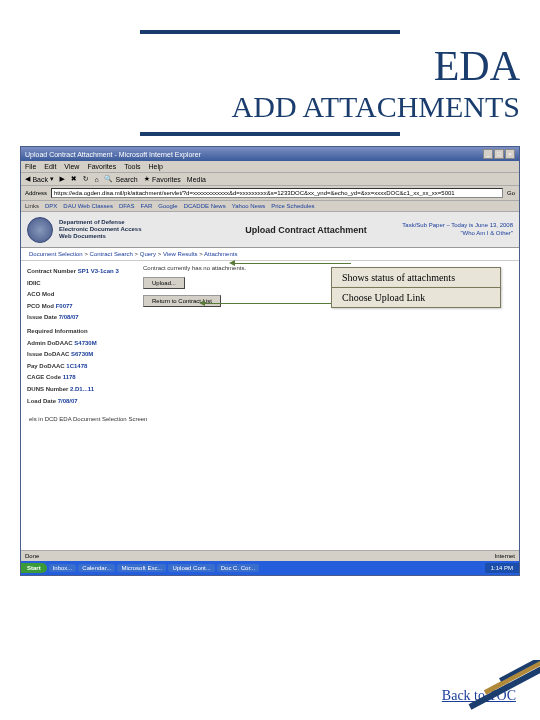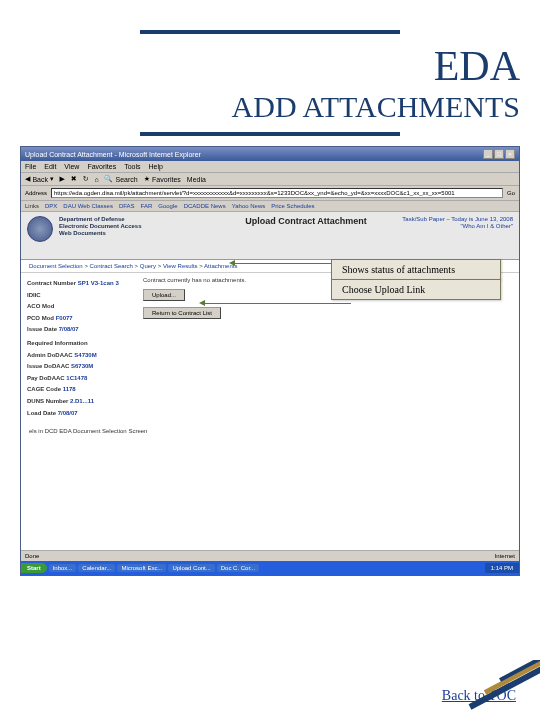--- a/index.html
+++ b/index.html
@@ -17,42 +17,42 @@
   .win-btn { width: 10px; height: 10px; background: #d4d0c8; border: 1px solid #888; font-size: 6px; text-align: center; line-height: 8px; }
   .menubar { background: #d4d0c8; padding: 2px 4px; display: flex; gap: 8px; font-size: 7px; border-bottom: 1px solid #aaa; }
   .toolbar1 { background: #d4d0c8; padding: 2px 4px; display: flex; gap: 6px; font-size: 7px; border-bottom: 1px solid #aaa; align-items: center; }
   .toolbar1 span { display: inline-flex; align-items: center; gap: 2px; }
   .addrbar { background: #d4d0c8; padding: 2px 4px; display: flex; align-items: center; gap: 4px; font-size: 6px; border-bottom: 1px solid #aaa; }
   .addrbar input { flex: 1; font-size: 6px; border: 1px inset #888; padding: 1px 2px; background: #fff; }
   .linksbar { background: #d4d0c8; padding: 2px 4px; display: flex; gap: 6px; font-size: 6px; border-bottom: 1px solid #aaa; color: #1a3d9a; }
   .linksbar span { white-space: nowrap; }
   
   .content { background: #fff; height: 350px; overflow: hidden; position: relative; }
-  .header-banner { background: #e8e8e8; border-bottom: 1px solid #999; padding: 4px 6px; display: flex; align-items: flex-start; gap: 6px; height: 48px; }
+  .header-banner { background: #e8e8e8; border-bottom: 1px solid #999; padding: 4px 6px; display: flex; align-items: center; gap: 6px; height: 36px; }
   .seal { width: 26px; height: 26px; border-radius: 50%; background: radial-gradient(#8899bb, #445588); border: 1px solid #334477; }
   .header-text { font-size: 6px; line-height: 1.2; color: #1a2a4a; font-weight: bold; flex: 1; }
   .upload-title { font-size: 9px; font-weight: bold; color: #222; text-align: center; flex: 1.2; }
   .header-right { font-size: 6px; text-align: right; color: #1a3d9a; line-height: 1.2; }
   
   .breadcrumb { font-size: 6px; padding: 3px 8px; color: #1a3d9a; border-bottom: 1px solid #ccc; }
   .breadcrumb .gt { color: #333; }
   
   .body-area { padding: 4px 6px; display: flex; gap: 6px; position: relative; }
   .left-col { width: 110px; font-size: 6px; line-height: 1.6; }
   .left-col .label { color: #333; font-weight: bold; margin-top: 2px; }
   .left-col .val { color: #1a3d9a; display: inline; }
   .left-col .subhead { font-weight: bold; margin-top: 4px; color: #333; }
   
   .mid-col { font-size: 6px; flex: 1; }
   .status-msg { color: #333; margin-bottom: 6px; }
   .upbtn, .retbtn { background: #d4d0c8; border: 1px outset #999; padding: 2px 8px; font-size: 6px; cursor: pointer; margin-bottom: 6px; display: inline-block; }
   
   .callout { position: absolute; background: #e8e4d8; border: 1px solid #7a7a5a; padding: 4px 10px; font-family: "Times New Roman", serif; font-size: 10px; box-shadow: 1px 1px 2px rgba(0,0,0,0.2); }
-  .callout1 { right: 18px; top: 112px; width: 170px; }
-  .callout2 { right: 18px; top: 132px; width: 170px; }
+  .callout1 { right: 18px; top: 120px; width: 170px; }
+  .callout2 { right: 18px; top: 140px; width: 170px; }
   .arrow { position: absolute; height: 1px; background: #5a7a3a; }
   .arrow::before { content: ""; position: absolute; left: -5px; top: -3px; border: 3px solid transparent; border-right: 6px solid #5a7a3a; }
   .arrow1 { top: 116px; left: 210px; width: 120px; }
   .arrow2 { top: 156px; left: 180px; width: 150px; }
   
   .footer-text { font-size: 6px; color: #333; padding: 6px 8px; }
   
   .statusbar { position: absolute; bottom: 14px; left: 0; right: 0; background: #d4d0c8; border-top: 1px solid #aaa; padding: 2px 4px; font-size: 6px; display: flex; justify-content: space-between; }
   .taskbar { position: absolute; bottom: 0; left: 0; right: 0; background: #245edc; height: 14px; display: flex; align-items: center; font-size: 6px; color: #fff; }
   .startbtn { background: #3a9a3a; padding: 2px 6px; font-weight: bold; border-radius: 0 6px 6px 0; }

